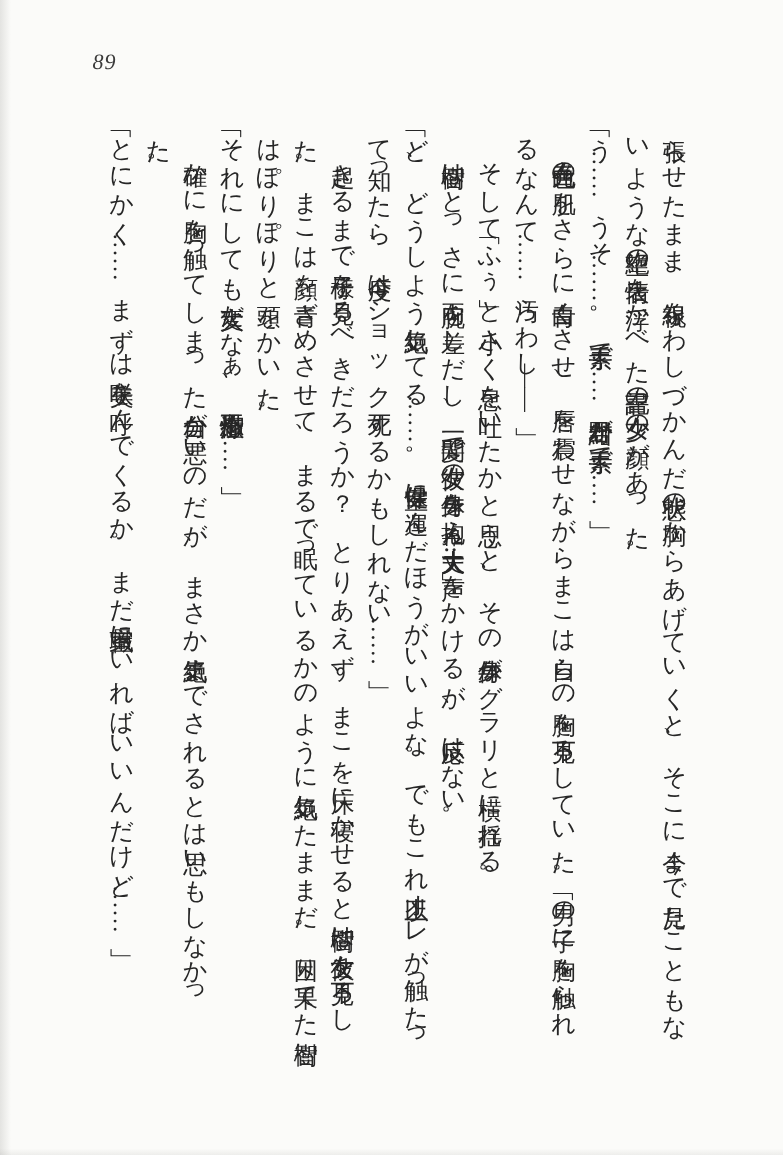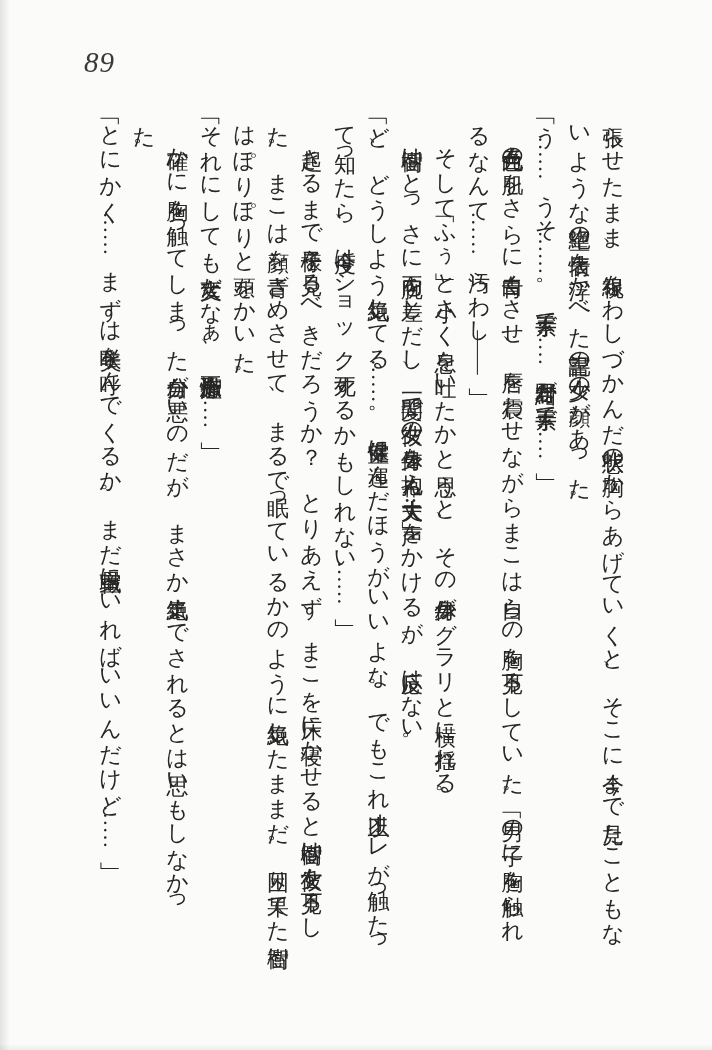--- a/index.html
+++ b/index.html
@@ -31,21 +31,21 @@
     position: absolute;
     left: 0; bottom: 0;
     width: 100%; height: 6px;
     background: linear-gradient(to top, rgba(120,120,115,0.10), rgba(120,120,115,0));
     pointer-events: none;
   }
   .page-number {
     position: absolute;
     left: 84px;
     top: 46px;
-    font-size: 29px;
+    font-size: 20px;
     font-style: italic;
     color: #3a3a3a;
     letter-spacing: 1px;
   }
   .text-block {
     position: absolute;
     top: 111px;
     left: 61px;
     width: 569px;
     height: 840px;

